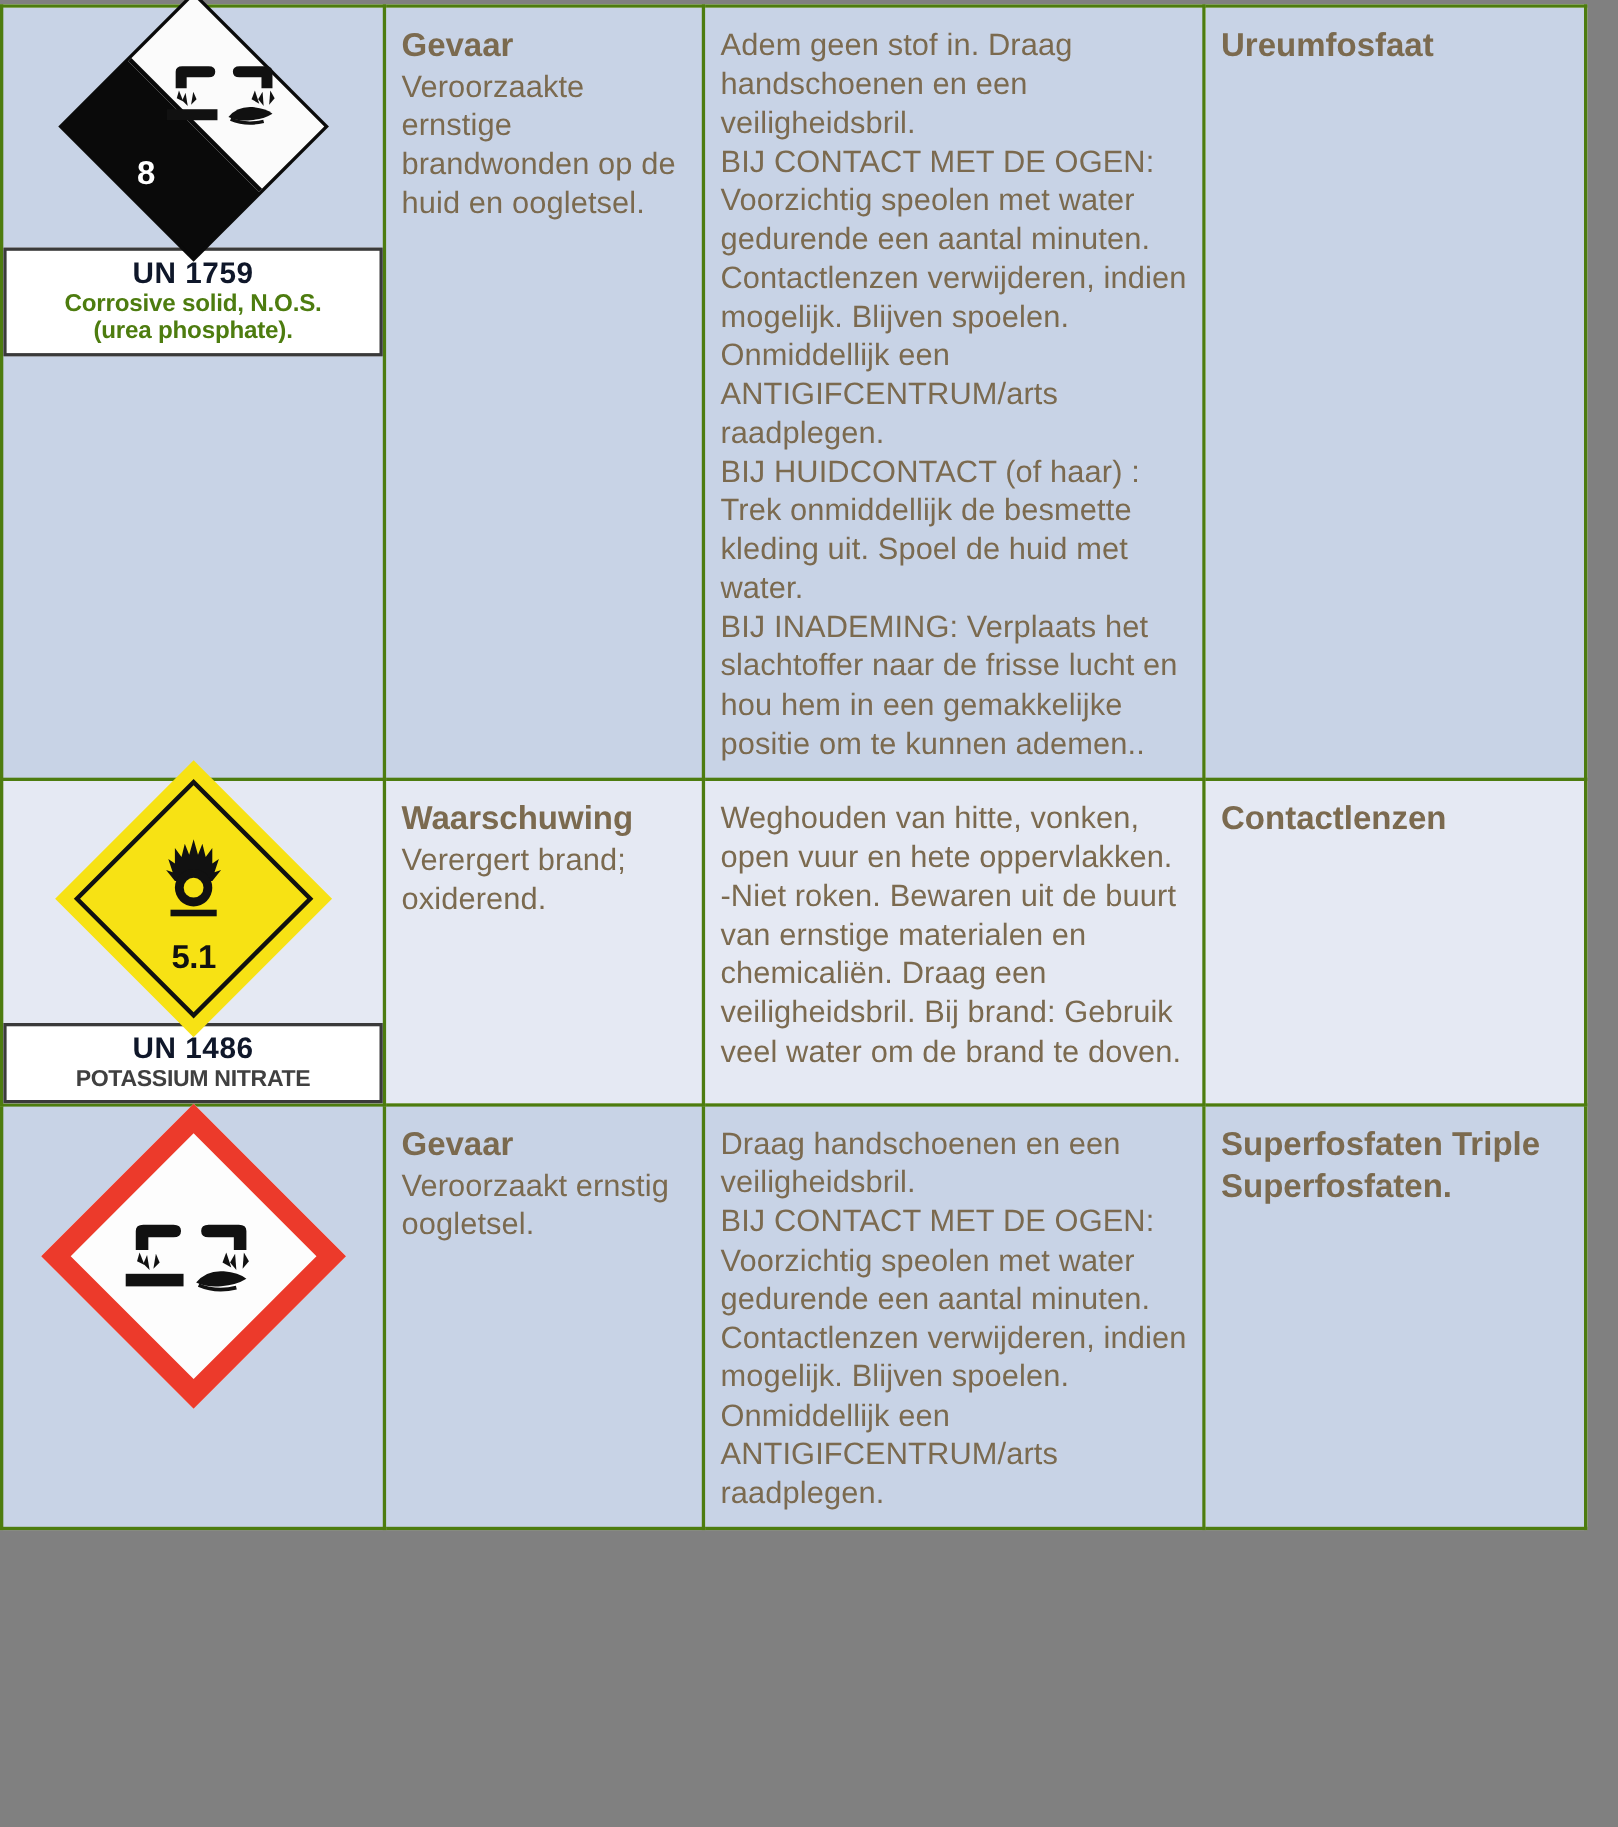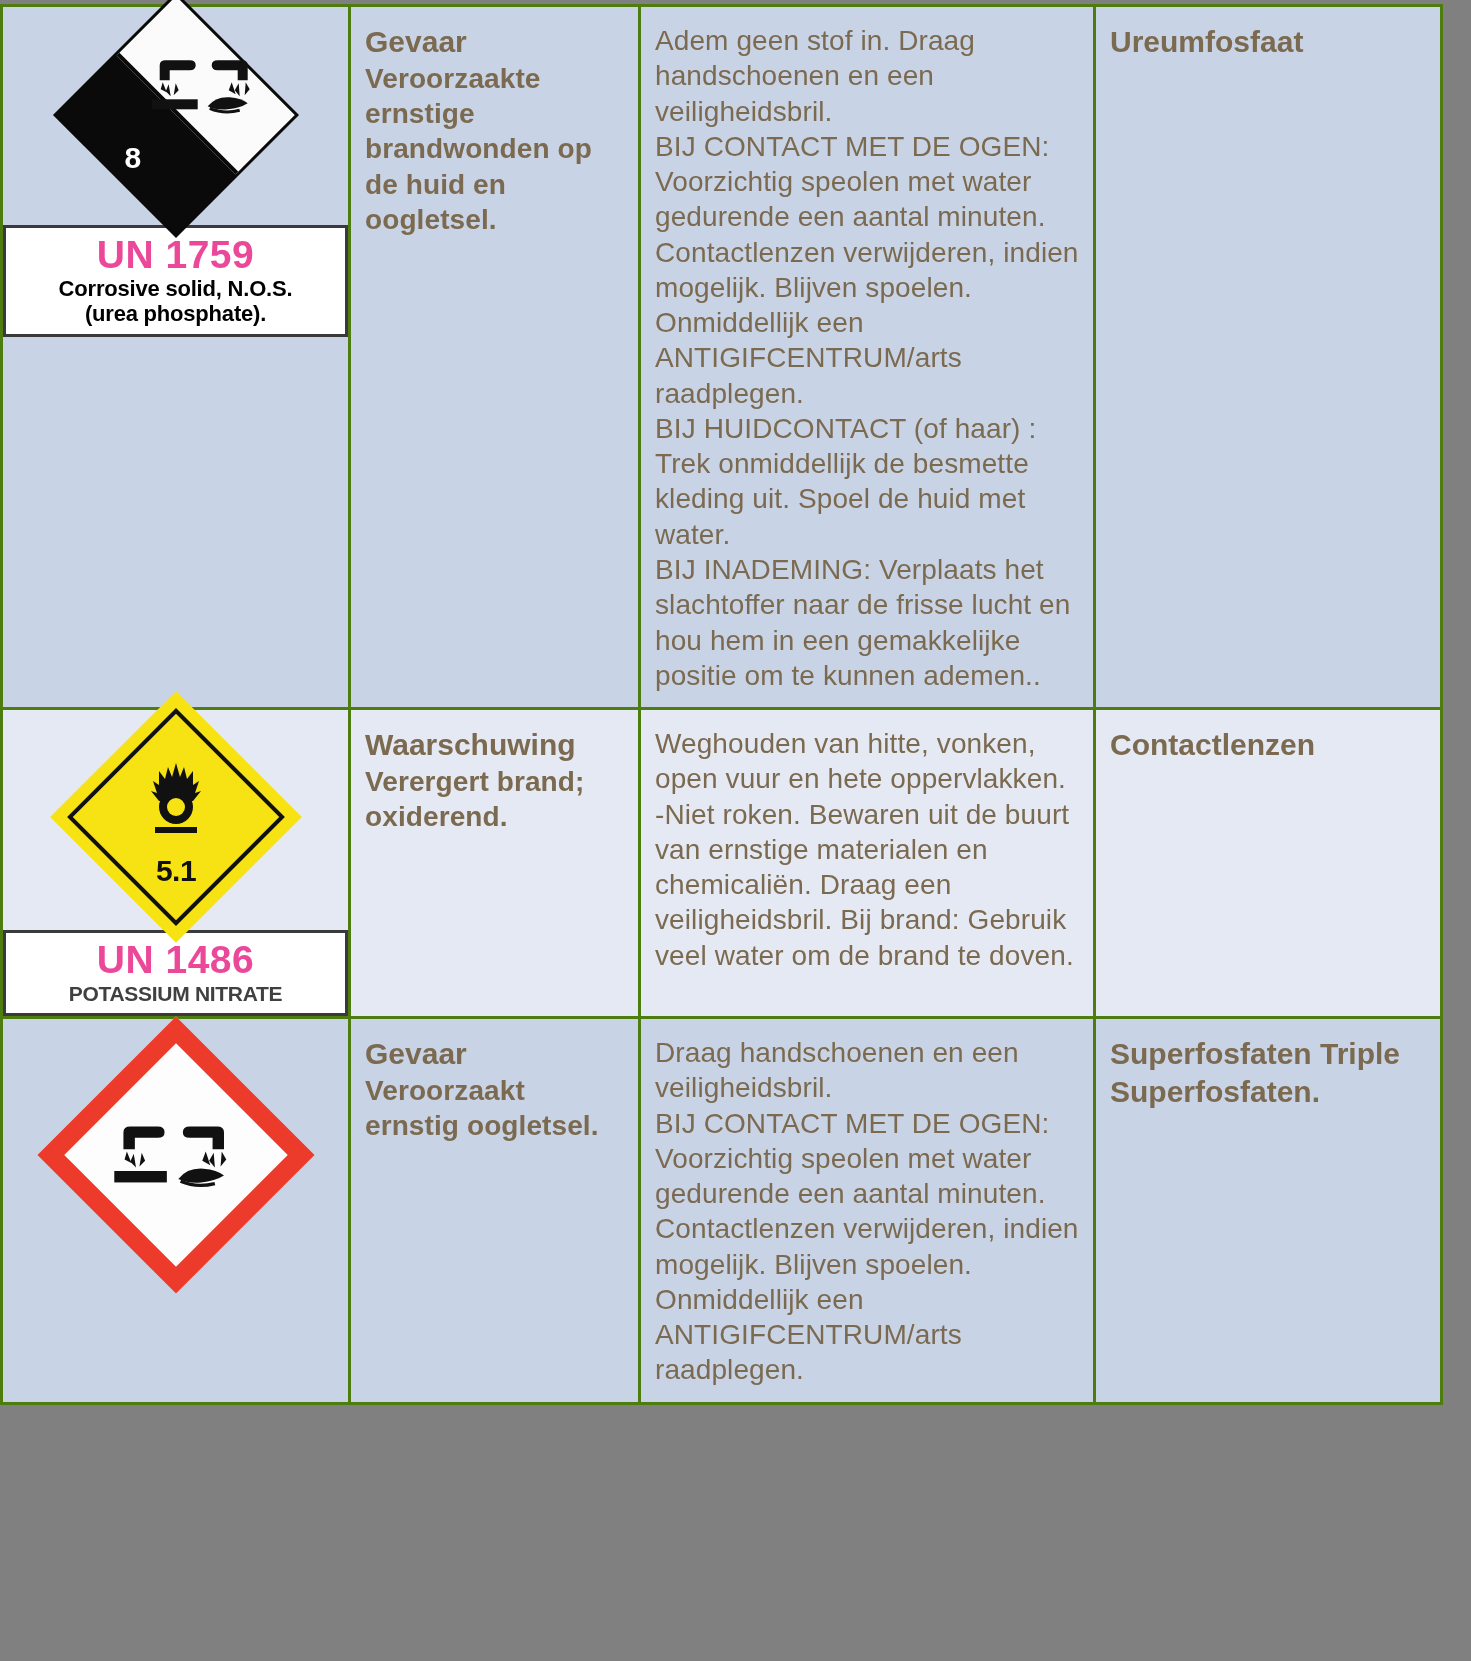--- a/index.html
+++ b/index.html
@@ -70,21 +70,20 @@
   }
   .txt-name {
     color: #7b6a4f;
     font-size: 30px;
     font-weight: bold;
     line-height: 1.28;
     white-space: pre-line;
   }
   .signal-body {
     margin-top: 0;
-    font-weight: bold;
   }
 
   
   .picto-wrap {
     position: relative;
     width: 100%;
   }
 
   
   .adr {
@@ -185,28 +184,28 @@
 
   
   .un-plate {
     border: 3px solid #3a3a3a;
     background: #ffffff;
     text-align: center;
     padding: 6px 8px 8px 8px;
     box-sizing: border-box;
   }
   .un-num {
-    color: #ec4899;
-    font-size: 39px;
+    color: #0f172a;
+    font-size: 27px;
     font-weight: bold;
     letter-spacing: 0.5px;
     line-height: 1.1;
   }
   .un-sub {
-    color: #000000;
+    color: #4d7c0f;
     font-size: 22px;
     font-weight: bold;
     line-height: 1.12;
     white-space: pre-line;
     letter-spacing: -0.2px;
   }
   .un-sub-caps {
     color: #404040;
     font-size: 21px;
     font-weight: bold;

